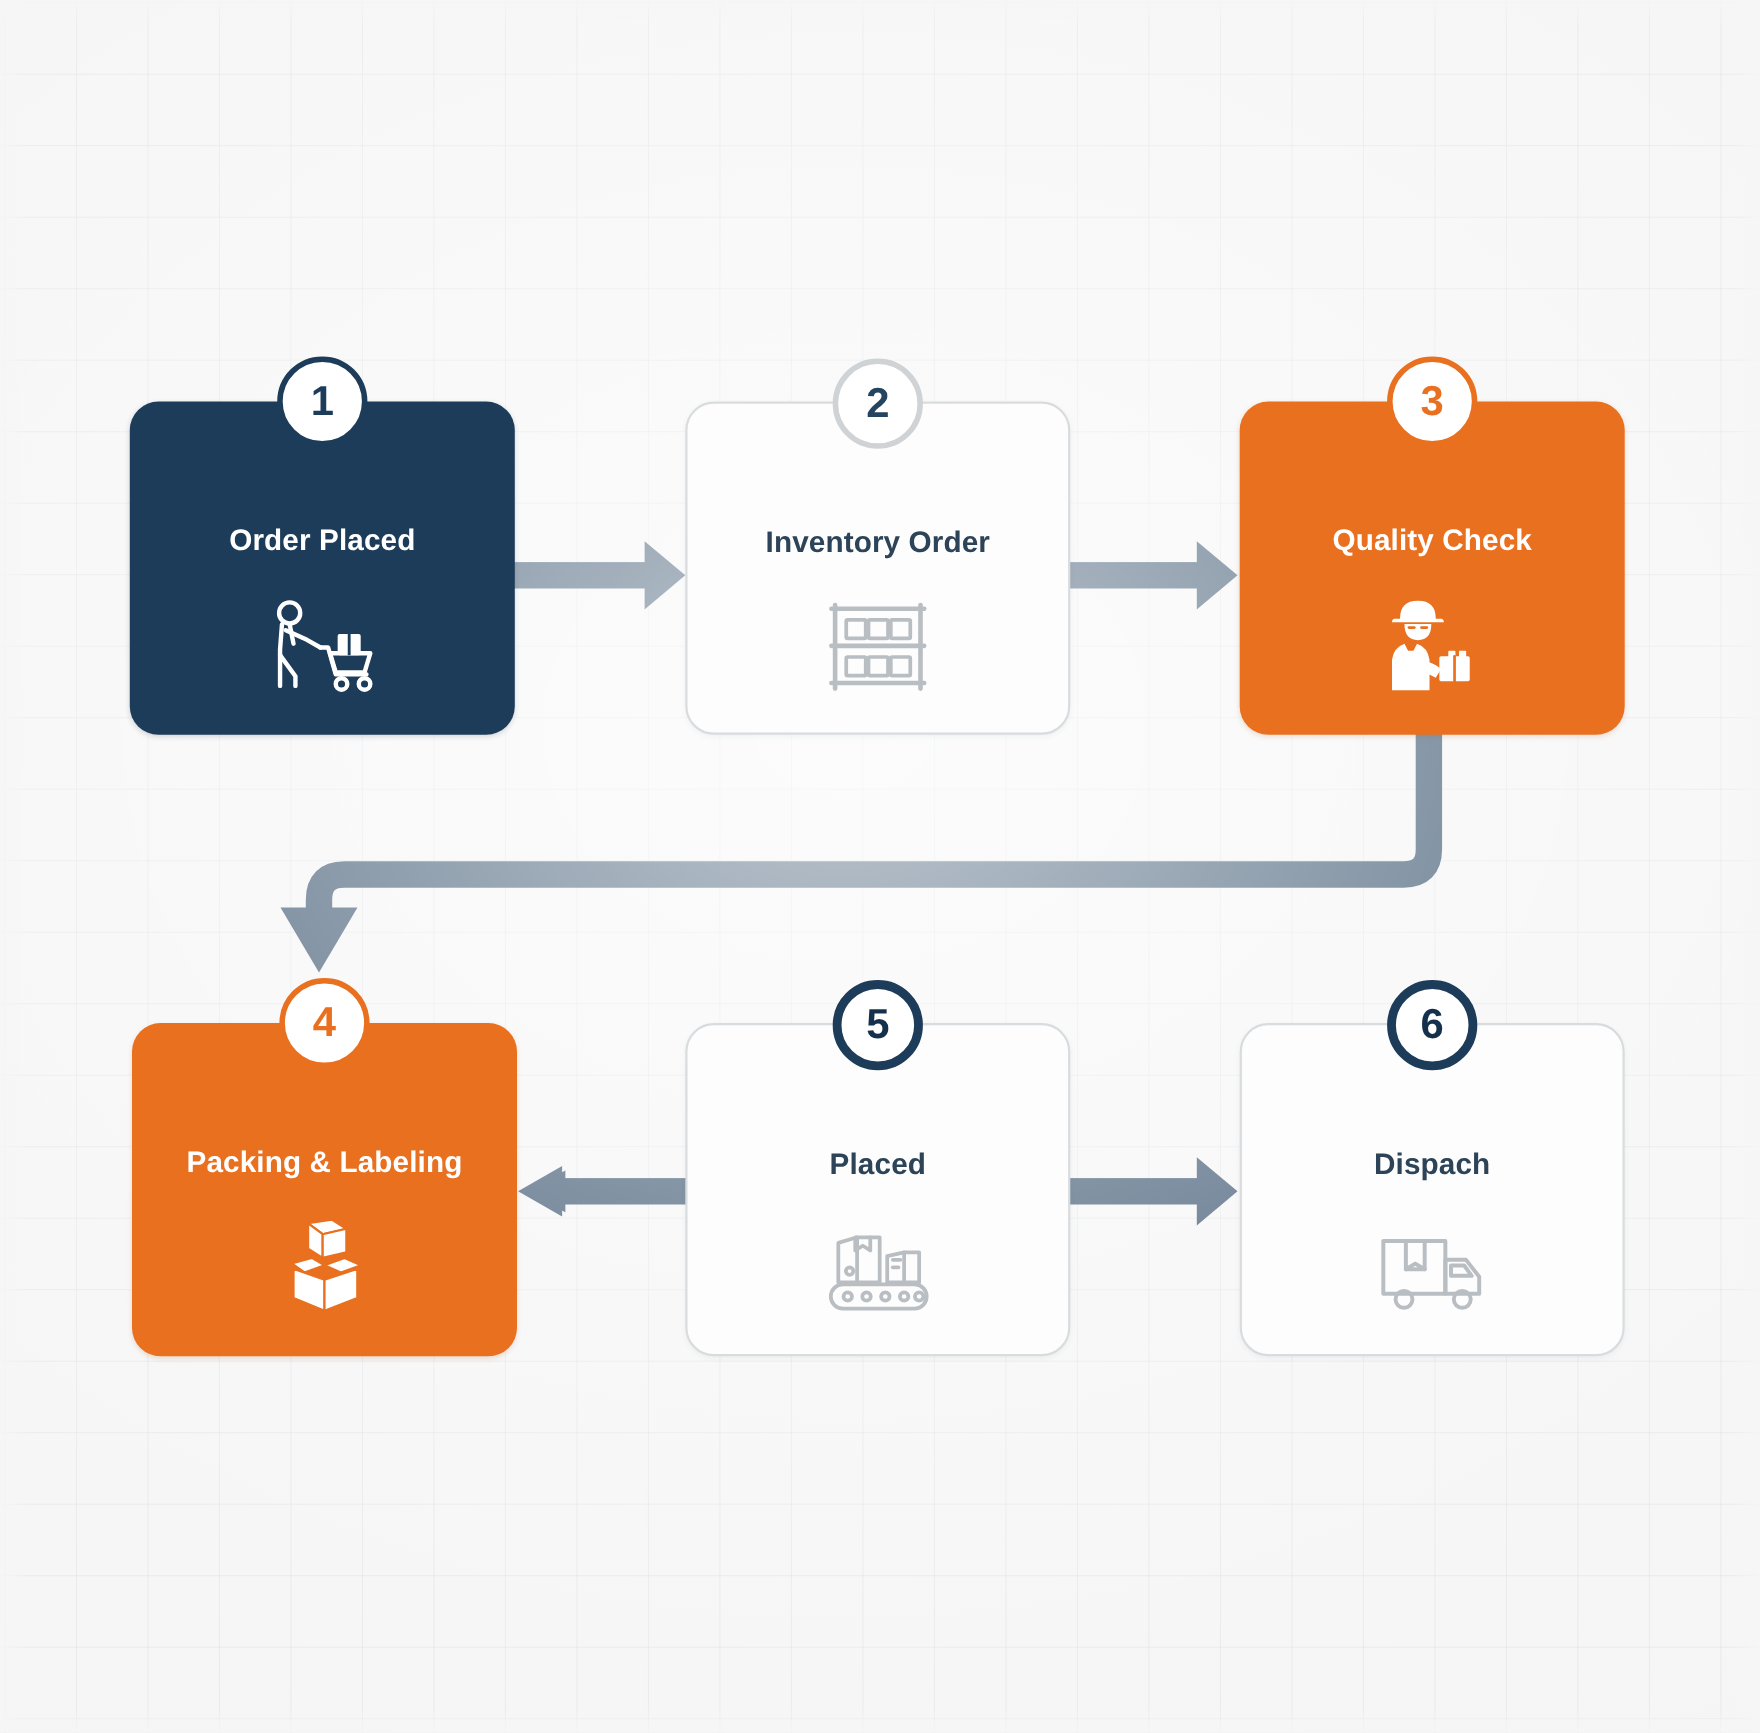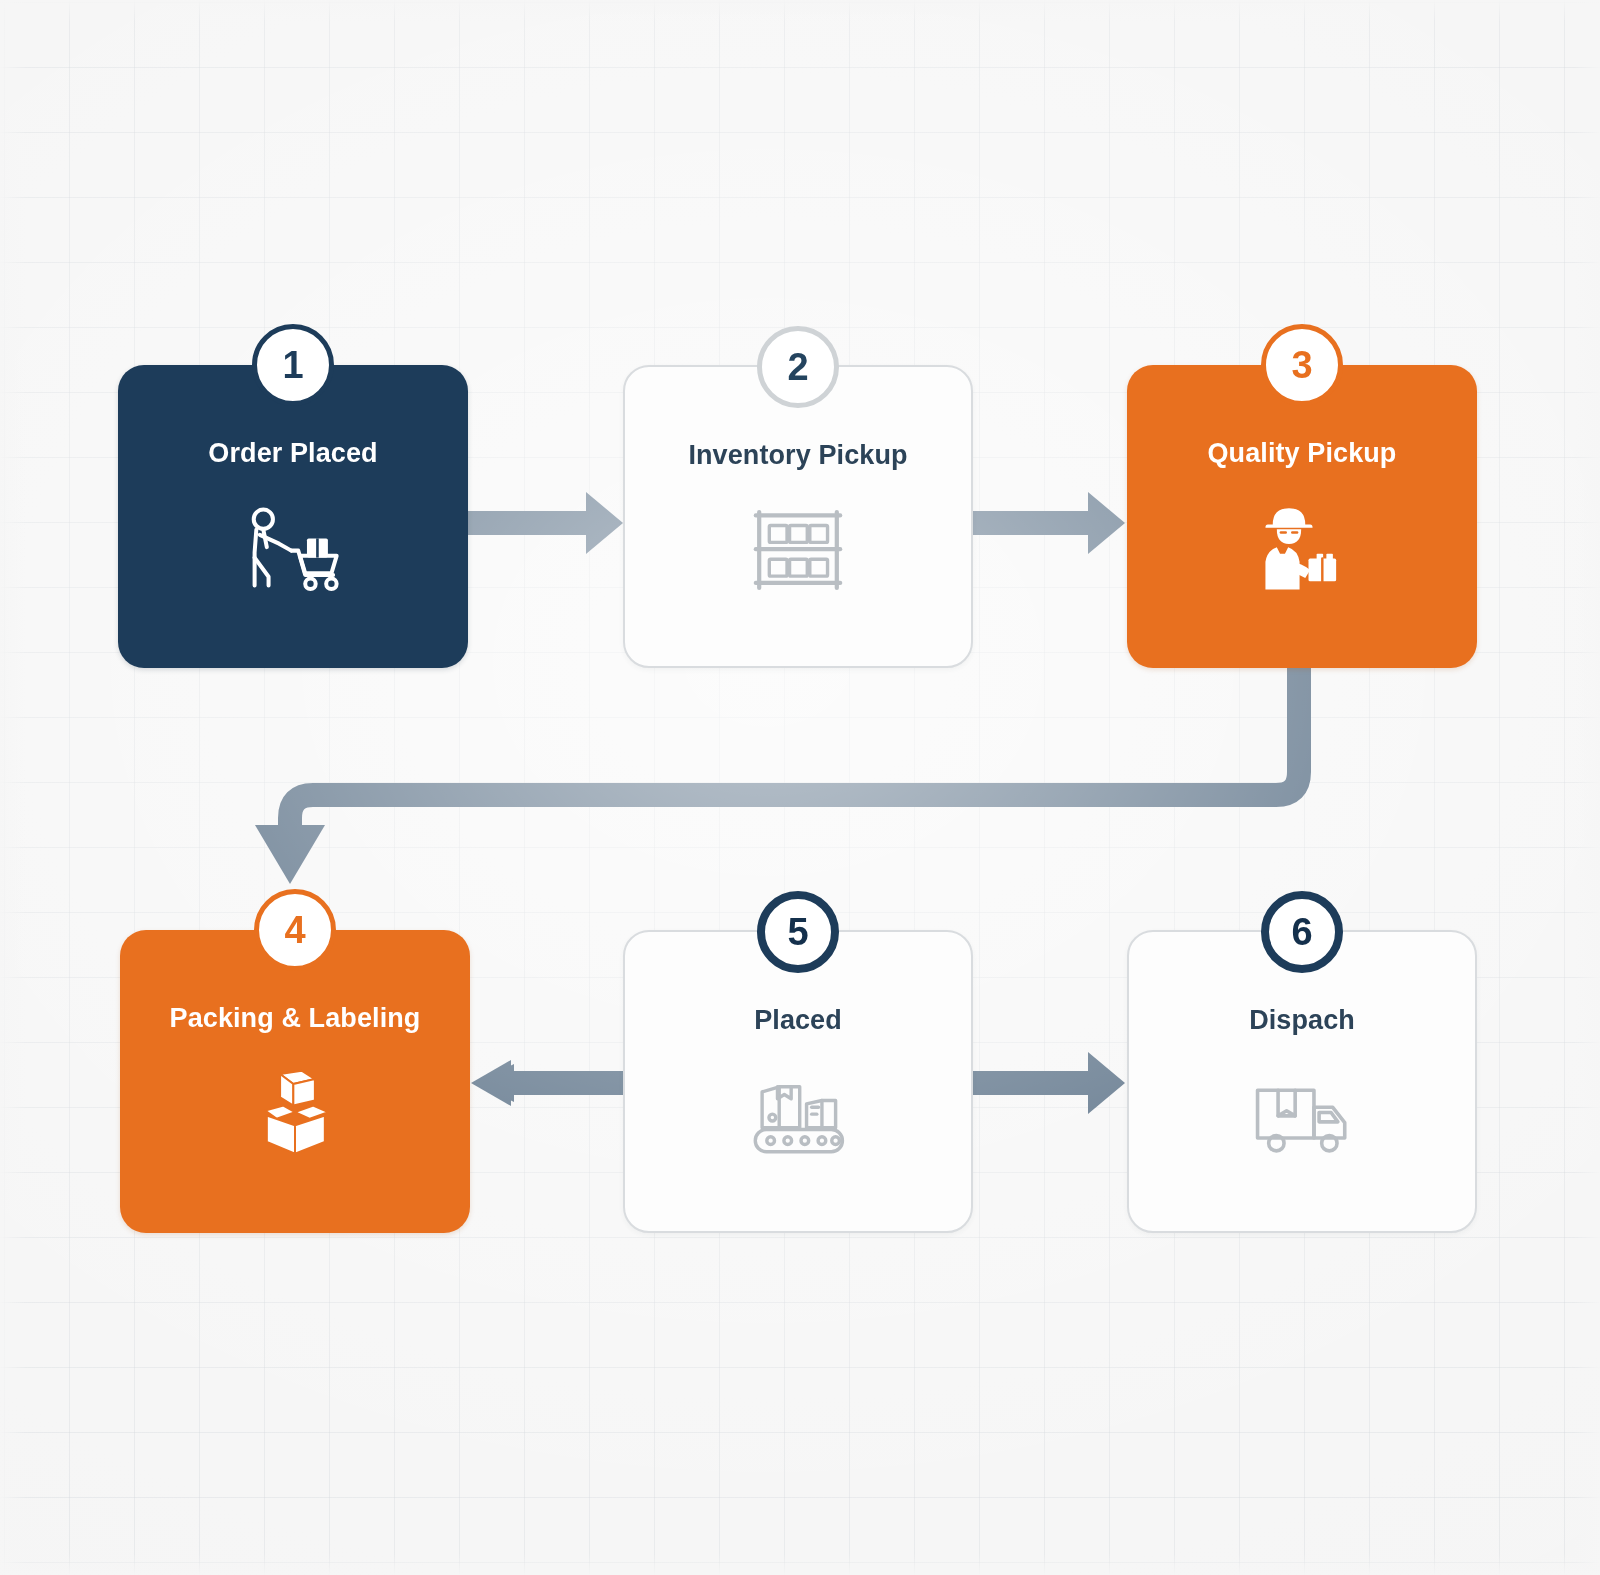--- a/index.html
+++ b/index.html
@@ -74,21 +74,21 @@
     background: #e8701f;
     box-shadow: 0 2px 5px rgba(170,80,20,0.16);
   }
   .card.plain {
     background: #fdfdfd;
     border: 2px solid #d9dcdf;
     box-shadow: 0 2px 5px rgba(60,70,80,0.05);
   }
 
   .card-title {
-    margin-top: 74px;
+    margin-top: 112px;
     font-size: 27px;
     font-weight: 700;
     letter-spacing: 0.1px;
     text-align: right;
     line-height: 1.1;
     white-space: nowrap;
   }
   .card.navy .card-title,
   .card.orange .card-title { color: #ffffff; }
   .card.plain .card-title { color: #2c4358; }
@@ -196,21 +196,21 @@
           <path d="M 92 44 L 92 66"></path>
         </g>
       </svg>
     </div>
   </div>
 
   <div class="card plain" style="left:623px; top:365px;">
     <div class="badge ring-gray">
       <span>2</span>
     </div>
-    <div class="card-title">Inventory Pickup</div>
+    <div class="card-title">Inventory Order</div>
     <div class="card-icon">
       <svg viewBox="0 0 128 110" width="108" height="94" xmlns="http://www.w3.org/2000/svg">
         <g fill="none" stroke="#b9bec3" stroke-width="5" stroke-linecap="round" stroke-linejoin="round">
 
           <path d="M 18 10 L 18 100"></path>
           <path d="M 110 10 L 110 100"></path>
 
           <path d="M 14 14 L 114 14"></path>
           <path d="M 14 54 L 114 54"></path>
           <path d="M 14 94 L 114 94"></path>
@@ -226,21 +226,21 @@
           <rect x="78" y="66" width="21" height="20" rx="1.5"></rect>
         </g>
       </svg>
     </div>
   </div>
 
   <div class="card orange" style="left:1127px; top:365px;">
     <div class="badge ring-orange">
       <span>3</span>
     </div>
-    <div class="card-title">Quality Pickup</div>
+    <div class="card-title">Quality Check</div>
     <div class="card-icon">
       <svg viewBox="0 0 128 110" width="104" height="92" xmlns="http://www.w3.org/2000/svg">
         <g fill="#ffffff">
 
           <path d="M 28 26 q 0 -20 20 -20 q 20 0 20 20 l 6 0 q 3 0 3 4 l -58 0 q 0 -4 3 -4 Z"></path>
 
           <path d="M 33 32 q 0 18 15 18 q 15 0 15 -18 Z"></path>
 
           <path d="M 33 54 q -12 4 -14 18 l 0 34 l 42 0 l 0 -34 q -2 -14 -14 -18 l -4 8 l -6 0 Z"></path>
 

